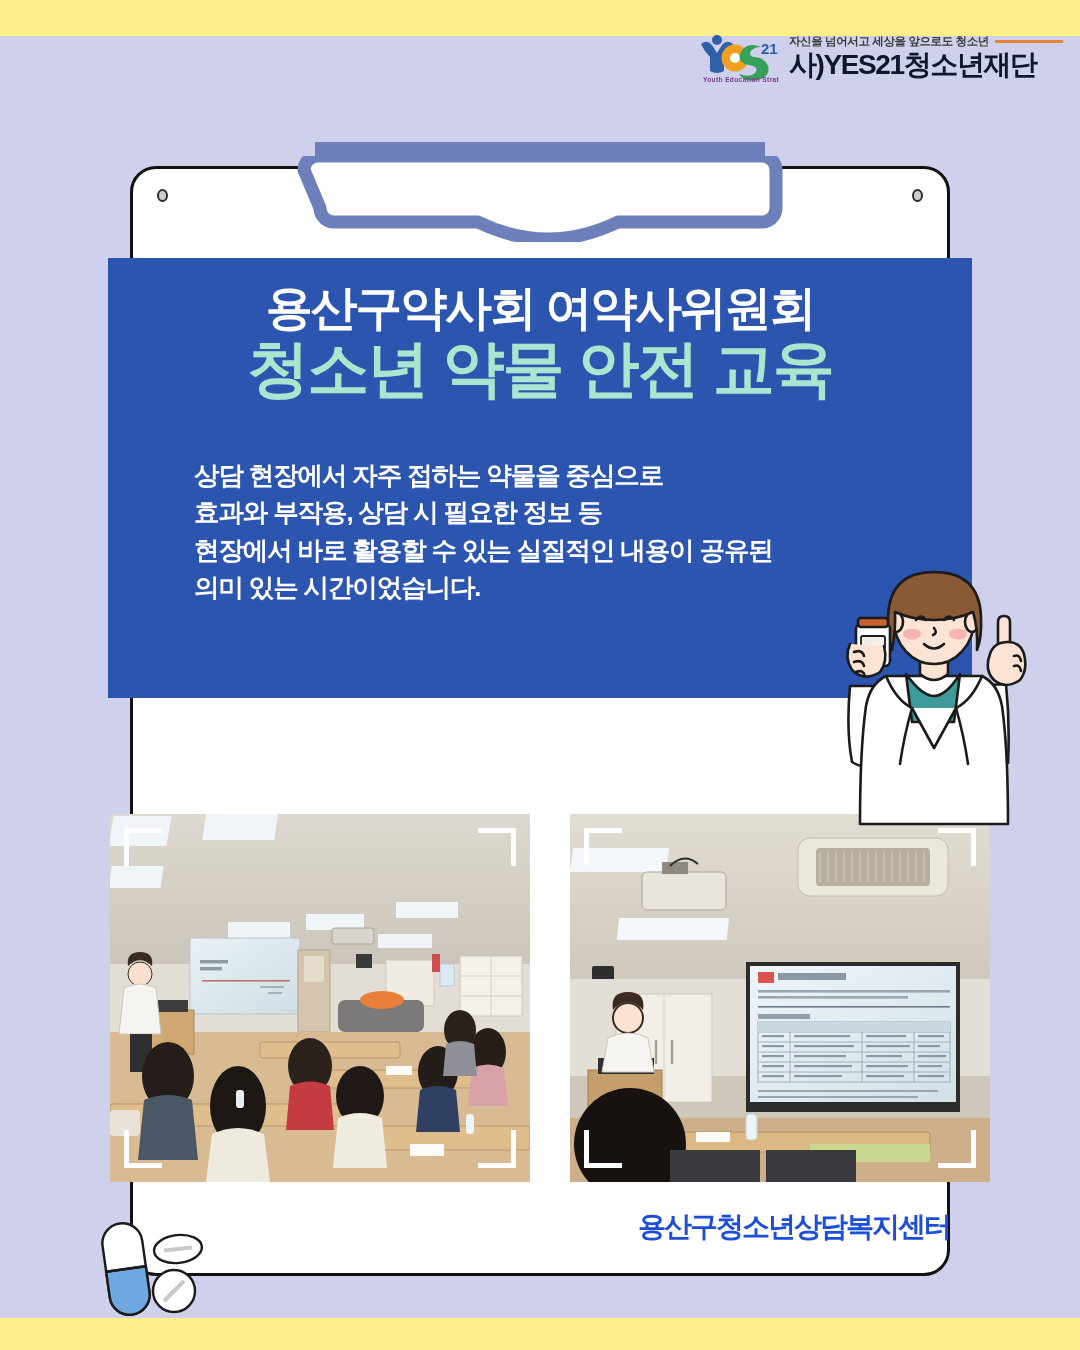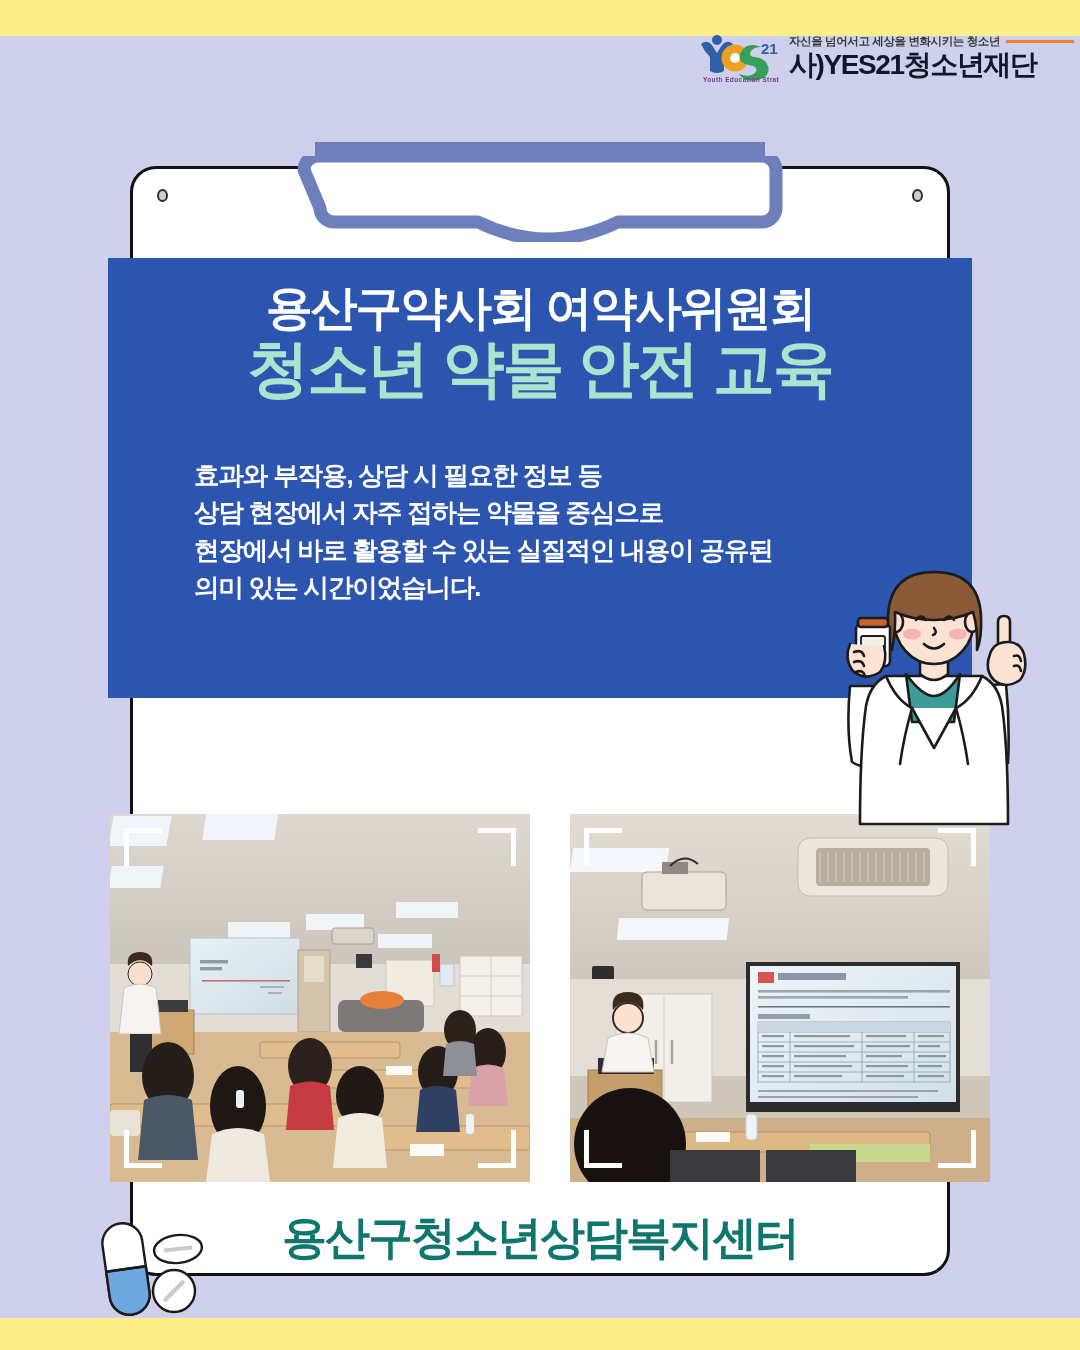--- a/index.html
+++ b/index.html
@@ -91,22 +91,22 @@
   .photo-frame{ position:relative; width:420px; height:368px; overflow:hidden; }
   .photo-frame svg{ display:block; width:100%; height:100%; }
   .corner{ position:absolute; width:38px; height:38px; border:5px solid #ffffff; }
   .corner.tl{ left:14px; top:14px; border-right:none; border-bottom:none; }
   .corner.tr{ right:14px; top:14px; border-left:none; border-bottom:none; }
   .corner.bl{ left:14px; bottom:14px; border-right:none; border-top:none; }
   .corner.br{ right:14px; bottom:14px; border-left:none; border-top:none; }
 
   
   #footer-name{
-    position:absolute; left:130px; top:1208px; width:820px; text-align:center;
-    color:#0f766e; font-size:45px; font-weight:800; letter-spacing:-2px;
+    position:absolute; left:130px; top:1208px; width:820px; text-align:right;
+    color:#1d4ed8; font-size:28px; font-weight:800; letter-spacing:-2px;
     white-space:nowrap;
   }
 
   
   #pills{ position:absolute; left:92px; top:1213px; width:130px; height:112px; z-index:5; }
 </style>
 </head>
 <body>
 
 <div id="stage">
@@ -126,21 +126,21 @@
 
         <path d="M66 13 q-14 -6 -20 5 q-5 11 8 13 q11 2 6 8 q-5 5 -16 1 q6 9 19 6 q13 -4 10 -14 q-3 -8 -13 -9 q-7 -1 -4 -6 q3 -4 10 -4z" fill="#35a05a"></path>
 
         <text x="66" y="20" font-family="Liberation Sans, sans-serif" font-size="15" font-weight="800" fill="#2f5fa8">21</text>
 
         <text x="8" y="48" font-family="Liberation Sans, sans-serif" font-size="6.5" font-weight="700" fill="#7a3a8a" letter-spacing="0.4">Youth Education Strategy</text>
       </svg>
     </div>
     <div id="logo-text-block">
       <div id="logo-tagline-row">
-        <span id="logo-tagline">자신을 넘어서고 세상을 변화시키는 청소년</span>
+        <span id="logo-tagline">자신을 넘어서고 세상을 앞으로도 청소년</span>
         <span id="logo-rule"></span>
       </div>
       <div id="logo-name">사)YES21청소년재단</div>
     </div>
   </div>
 
   <div id="clipboard">
     <span class="board-hole" id="hole-left"></span>
     <span class="board-hole" id="hole-right"></span>
   </div>
@@ -164,22 +164,22 @@
     </div>
   </div>
 
   <div id="blue-panel">
     <div id="panel-inner">
       <div id="title-line1">용산구약사회 여약사위원회</div>
       <div id="title-line2">청소년 약물 안전 교육</div>
 
       <div id="body-block">
         <div id="para-1">
+          <div class="body-para">상담 현장에서 자주 접하는 약물을 중심으로</div>
           <div class="body-para">효과와 부작용, 상담 시 필요한 정보 등</div>
-          <div class="body-para">상담 현장에서 자주 접하는 약물을 중심으로</div>
           <div class="body-para">현장에서 바로 활용할 수 있는 실질적인 내용이 공유된</div>
           <div class="body-para">의미 있는 시간이었습니다.</div>
         </div>
       </div>
     </div>
   </div>
 
   <div id="pharmacist">
     <svg viewBox="0 0 252 268" width="252" height="268" aria-hidden="true">
       <g stroke="#1b1b1b" stroke-width="2.6" stroke-linejoin="round" stroke-linecap="round" fill="none">

